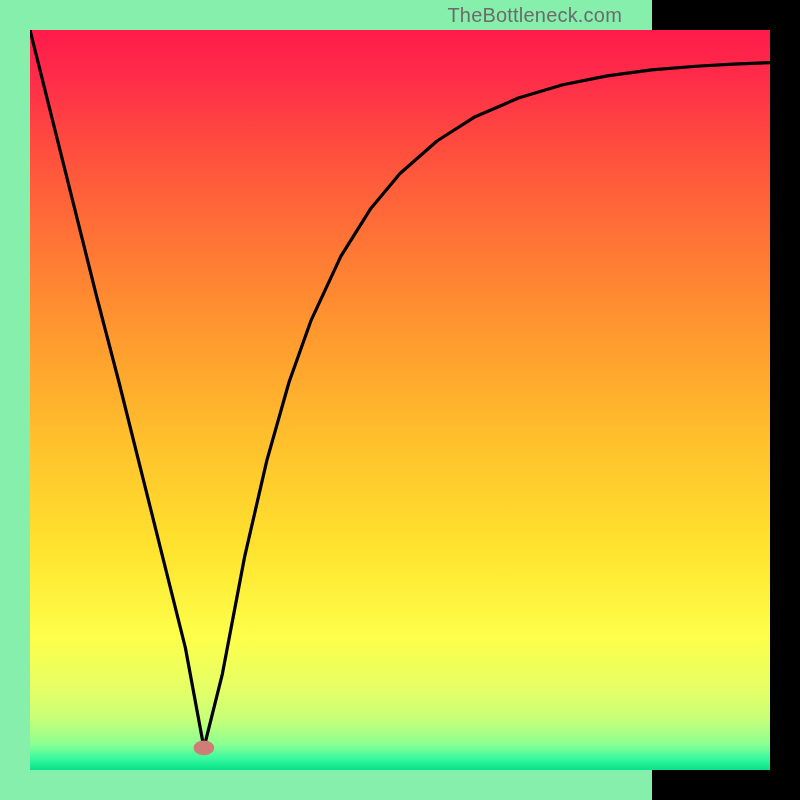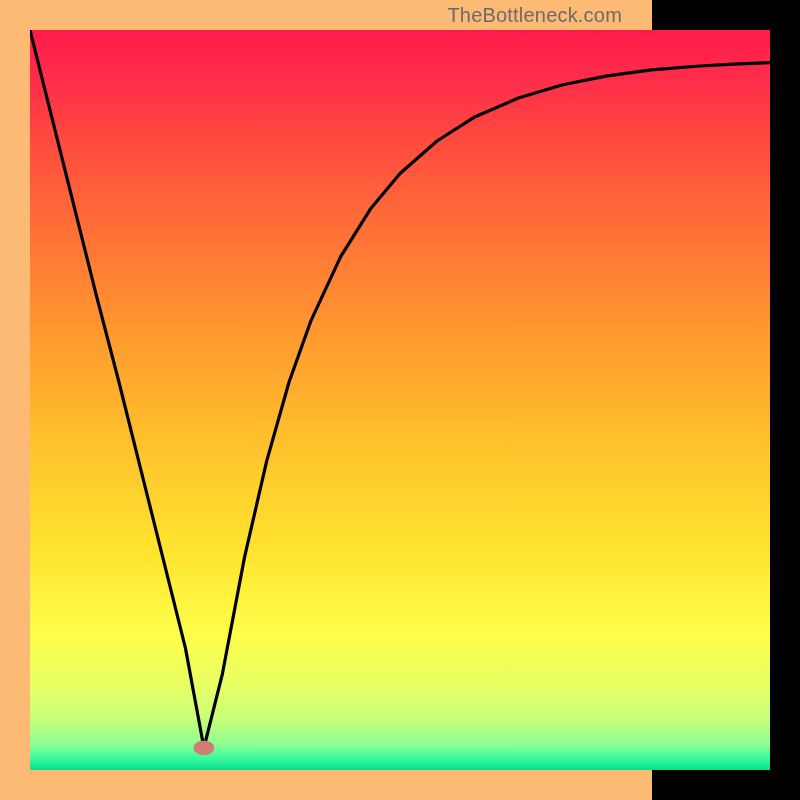--- a/index.html
+++ b/index.html
@@ -10,21 +10,21 @@
     overflow: hidden;
     background: #000;
     font-family: Arial, Helvetica, sans-serif;
   }
   .frame {
     position: absolute;
     top: 0;
     left: 0;
     width: 652px;
     height: 800px;
-    background: #fdba74;
+    background: #86efac;
   }
   .plot-area {
     position: absolute;
     top: 30px;
     left: 30px;
     width: 740px;
     height: 740px;
   }
   .watermark {
     position: absolute;

